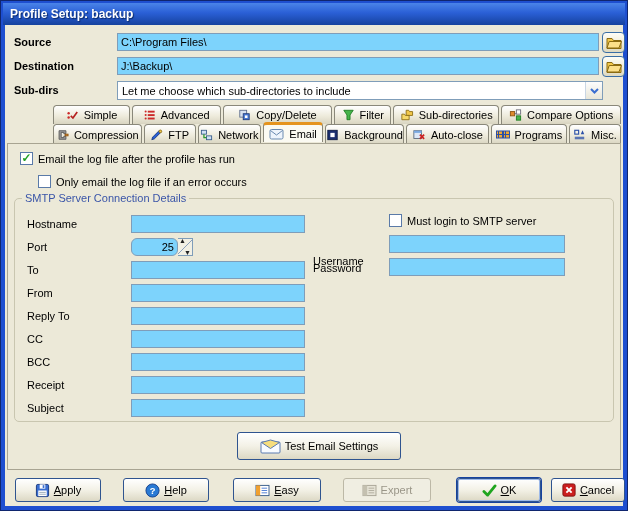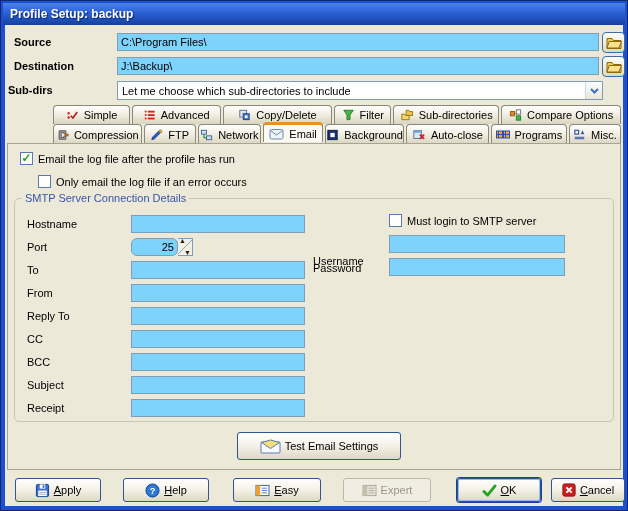--- a/index.html
+++ b/index.html
@@ -138,21 +138,21 @@
     <input class="abs xpfield" style="left: 112px; top: 32px; width: 482px;" type="text" value="J:\Backup\">
     <div class="abs browse-btn" style="left:597px;top:31px;">
       <span>
         <svg width="16" height="13" viewBox="0 0 16 13">
           <path d="M1 2.5 h5 l1.5 2 H15 v8 H1 Z" fill="#f2c84b" stroke="#8a6a10" stroke-width="1"></path>
           <path d="M3.2 5.5 h12.3 l-2.6 6.5 H1 Z" fill="#fce08a" stroke="#8a6a10" stroke-width="1"></path>
         </svg>
       </span>
     </div>
 
-    <span class="abs flabel" style="left:3px;top:59px;">Sub-dirs</span>
+    <span class="abs flabel" style="left:9px;top:59px;">Sub-dirs</span>
     <div class="abs combo" style="left:112px;top:56px;width:486px;">
       <span>Let me choose which sub-directories to include</span>
       <span class="arrow">
         <svg width="9" height="6" viewBox="0 0 9 6">
             <path d="M1 1 L4.5 4.5 L8 1" stroke="#3a6ed0" stroke-width="2" fill="none"></path>
           </svg>
       </span>
     </div>
 
     <div class="tabrow" style="top:80px;height:19px;">
@@ -343,25 +343,25 @@
           </div>
           <div class="frow">
             <span class="rlabel">CC</span>
             <input class="xpfield" type="text" value="" style="">
           </div>
           <div class="frow">
             <span class="rlabel">BCC</span>
             <input class="xpfield" type="text" value="" style="">
           </div>
           <div class="frow">
+            <span class="rlabel">Receipt</span>
+            <input class="xpfield" type="text" value="" style="">
+          </div>
+          <div class="frow">
             <span class="rlabel">Subject</span>
-            <input class="xpfield" type="text" value="" style="">
-          </div>
-          <div class="frow">
-            <span class="rlabel">Receipt</span>
             <input class="xpfield" type="text" value="" style="">
           </div>
         </div>
 
         <div class="cb abs" style="left:374px;top:15px;">
           <span class="box"></span>
           <span>Must login to SMTP server</span>
         </div>
         <span class="abs" style="left:298px;top:56px;">Username</span>
         <input class="abs xpfield" style="left: 374px; top: 36px; width: 176px;" type="text" value="">

